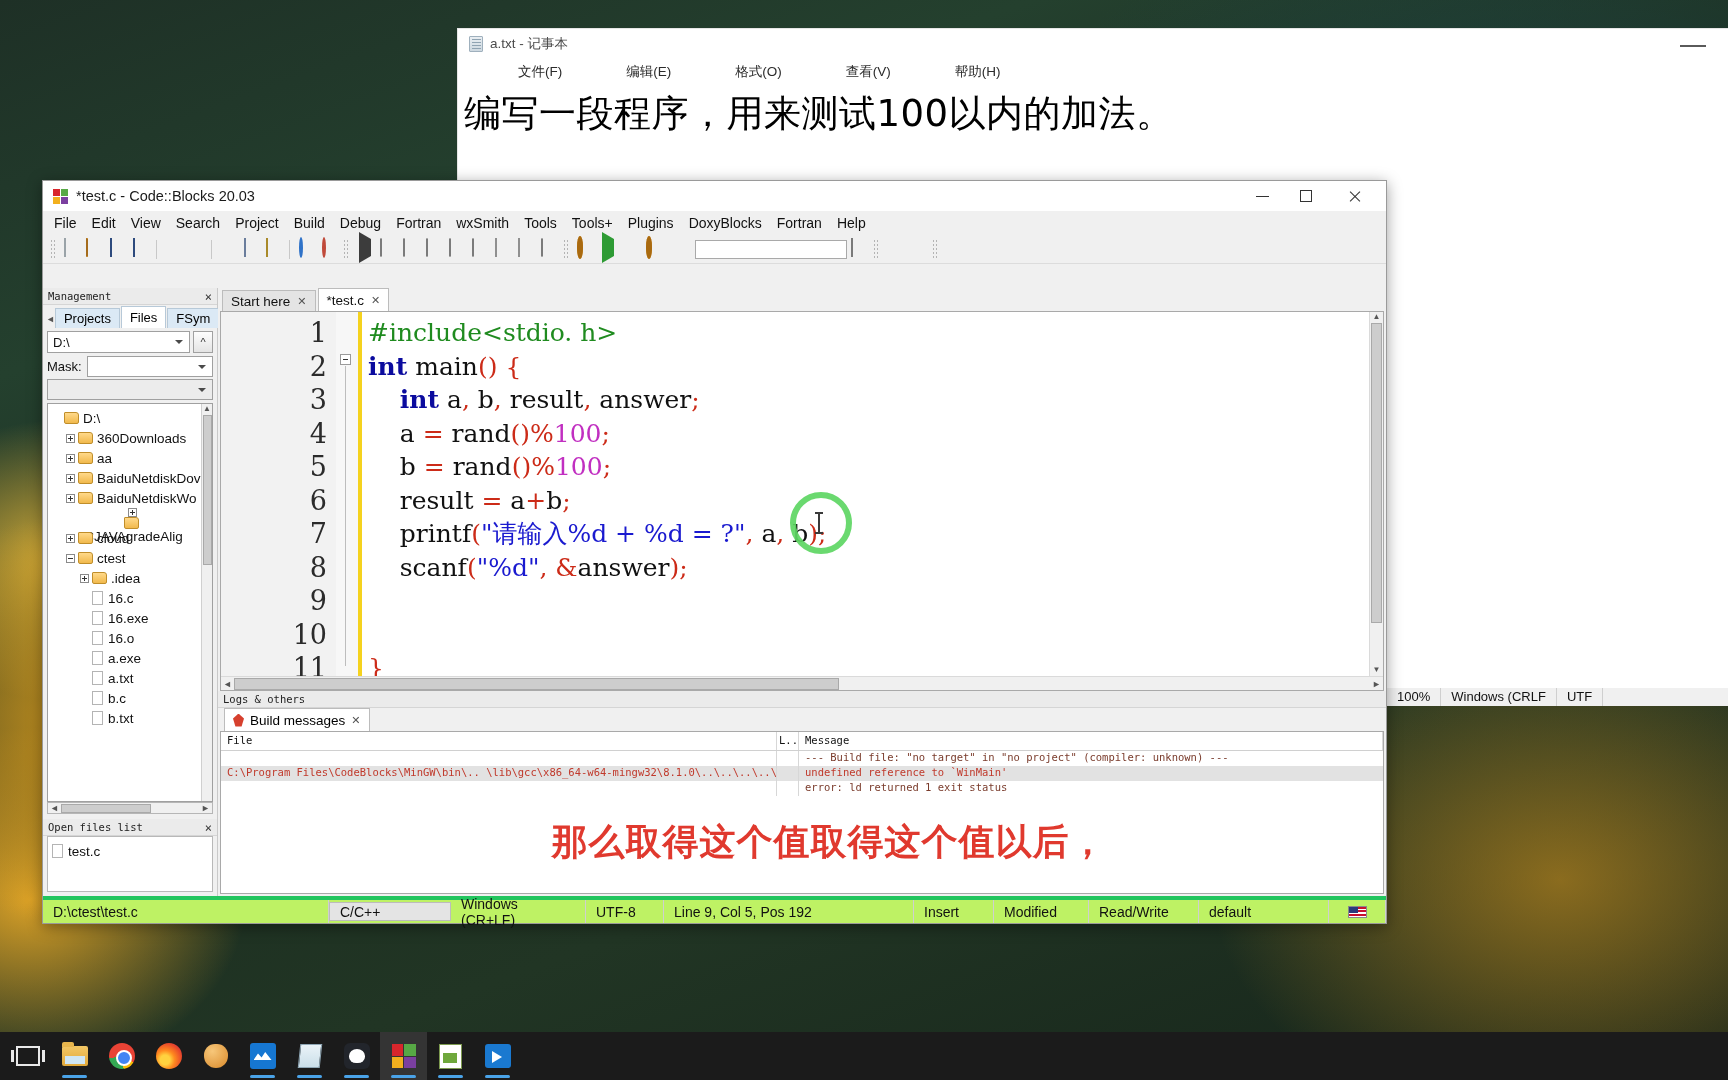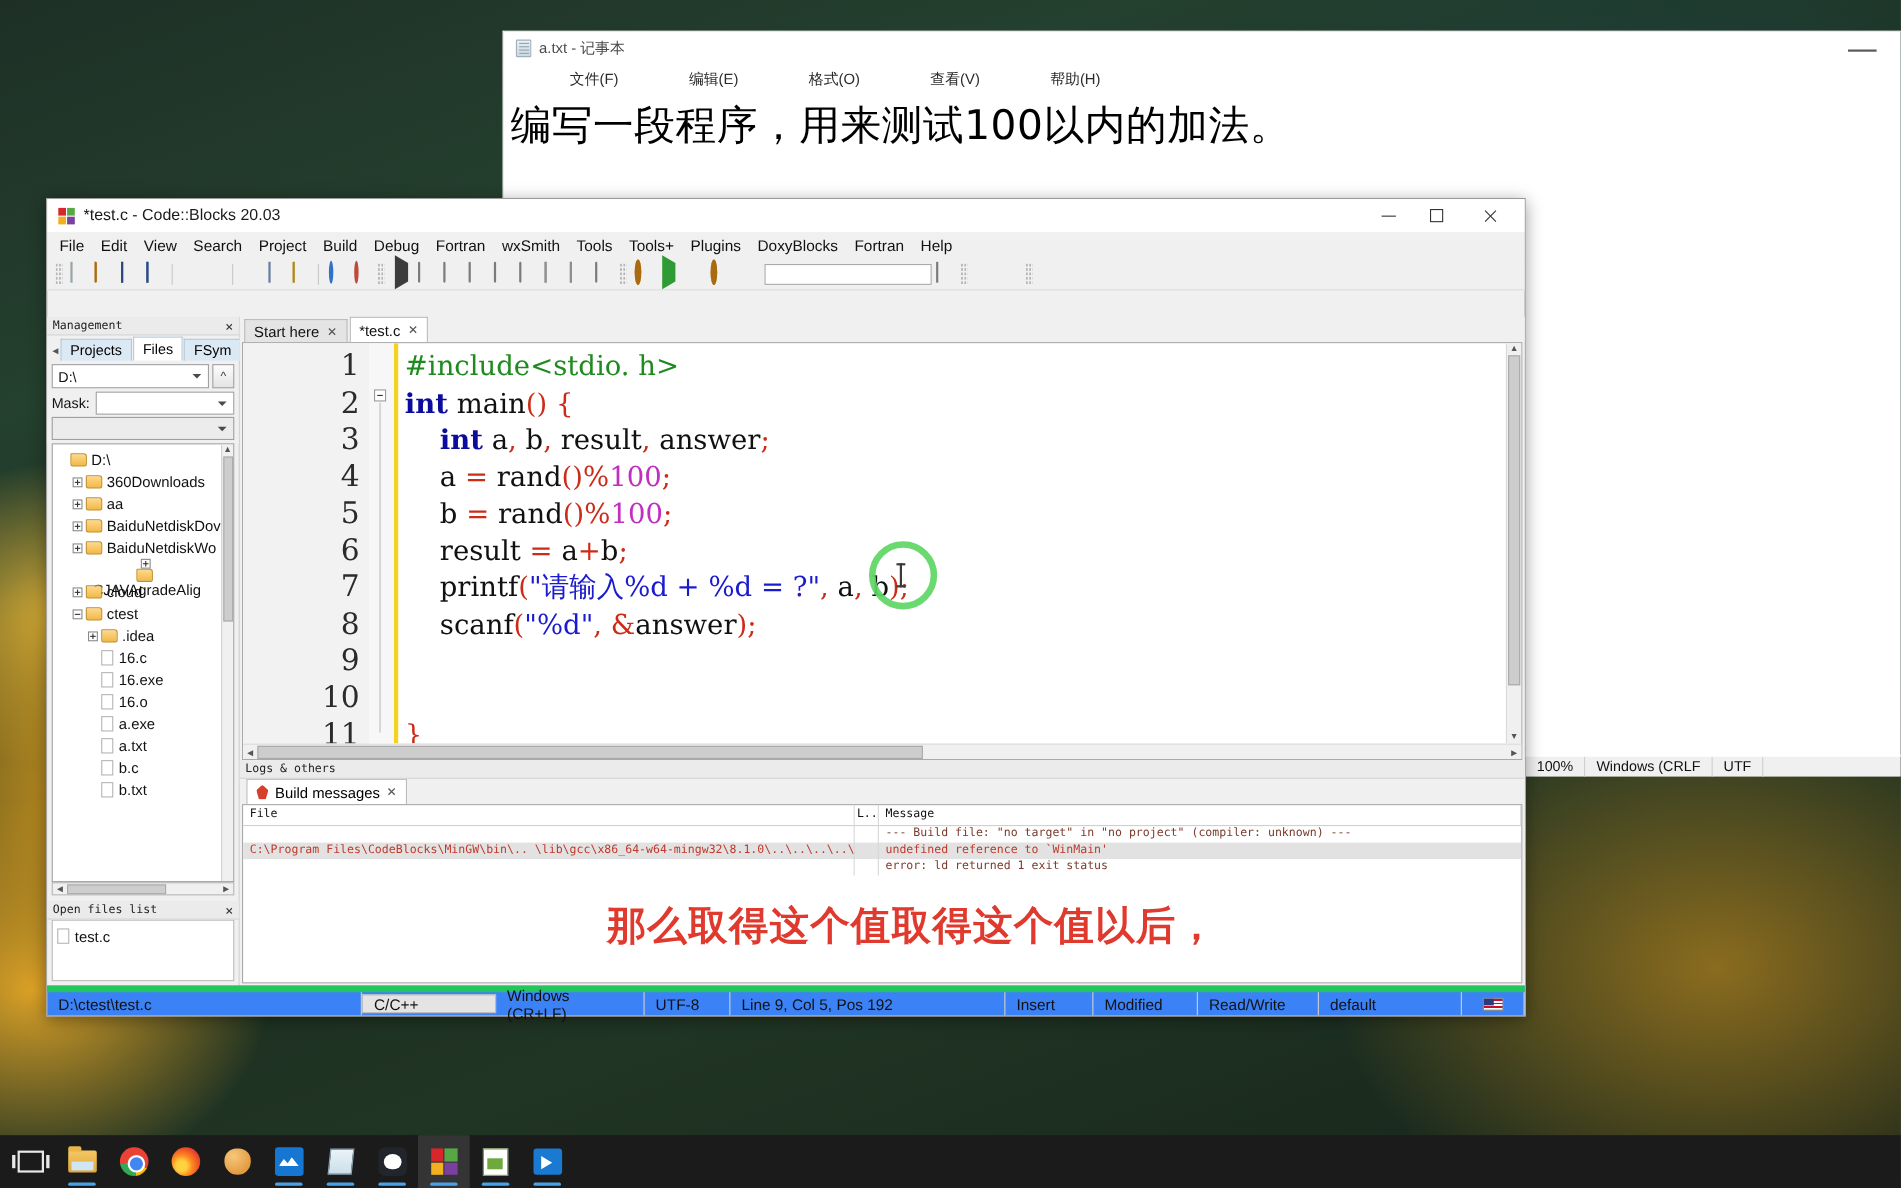--- a/index.html
+++ b/index.html
@@ -264,21 +264,21 @@
   
   #red-note {
     position:absolute; left:258px; top:86px; width:700px;
     text-align:center; font-family:"DejaVu Sans", sans-serif;
     font-size:36px; font-weight:700; color:#e0392e; letter-spacing:1px;
     pointer-events:none;
   }
 
   
   #cb-status { height:27px; flex:none; display:flex; align-items:stretch;
-               background:#3b82f6; border-top:6px solid #22c55e; font-size:14px; color:#111; }
+               background:#bef264; border-top:4px solid #22c55e; font-size:14px; color:#111; }
   .st { display:flex; align-items:center; padding:0 10px; border-right:1px solid #cfcfcf; }
   .st.file { width:286px; }
   .st.lang { width:122px; background:#e4e4e4; border:1px solid #bcbcbc; margin:2px 0; }
   .st.eol { width:135px; }
   .st.enc { width:78px; }
   .st.pos { width:250px; }
   .st.ins { width:80px; }
   .st.mod { width:95px; }
   .st.rw  { width:110px; }
   .st.def { width:130px; }

